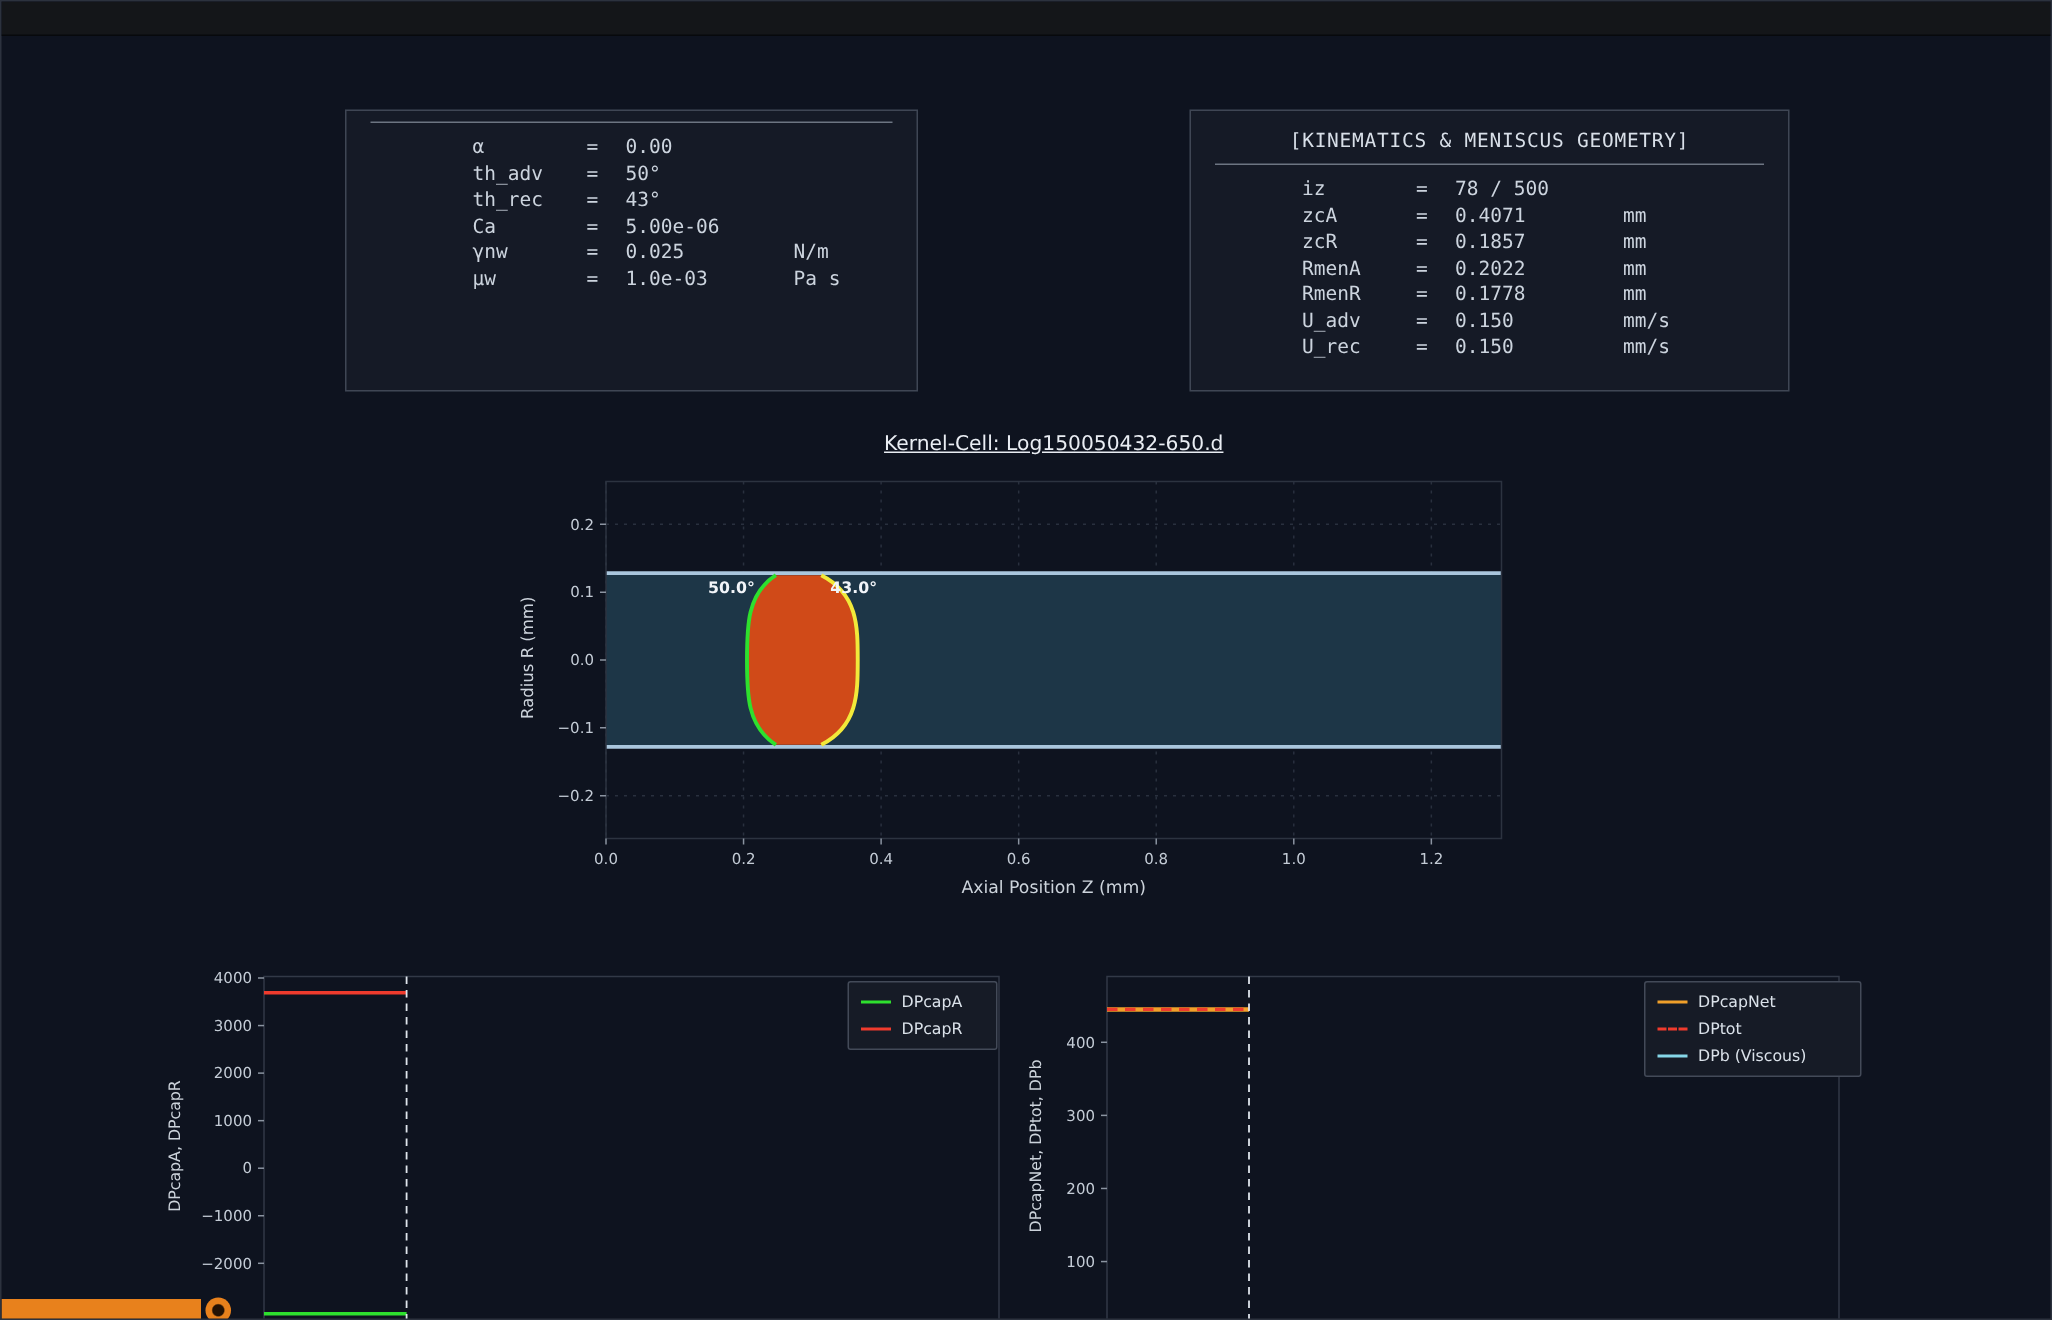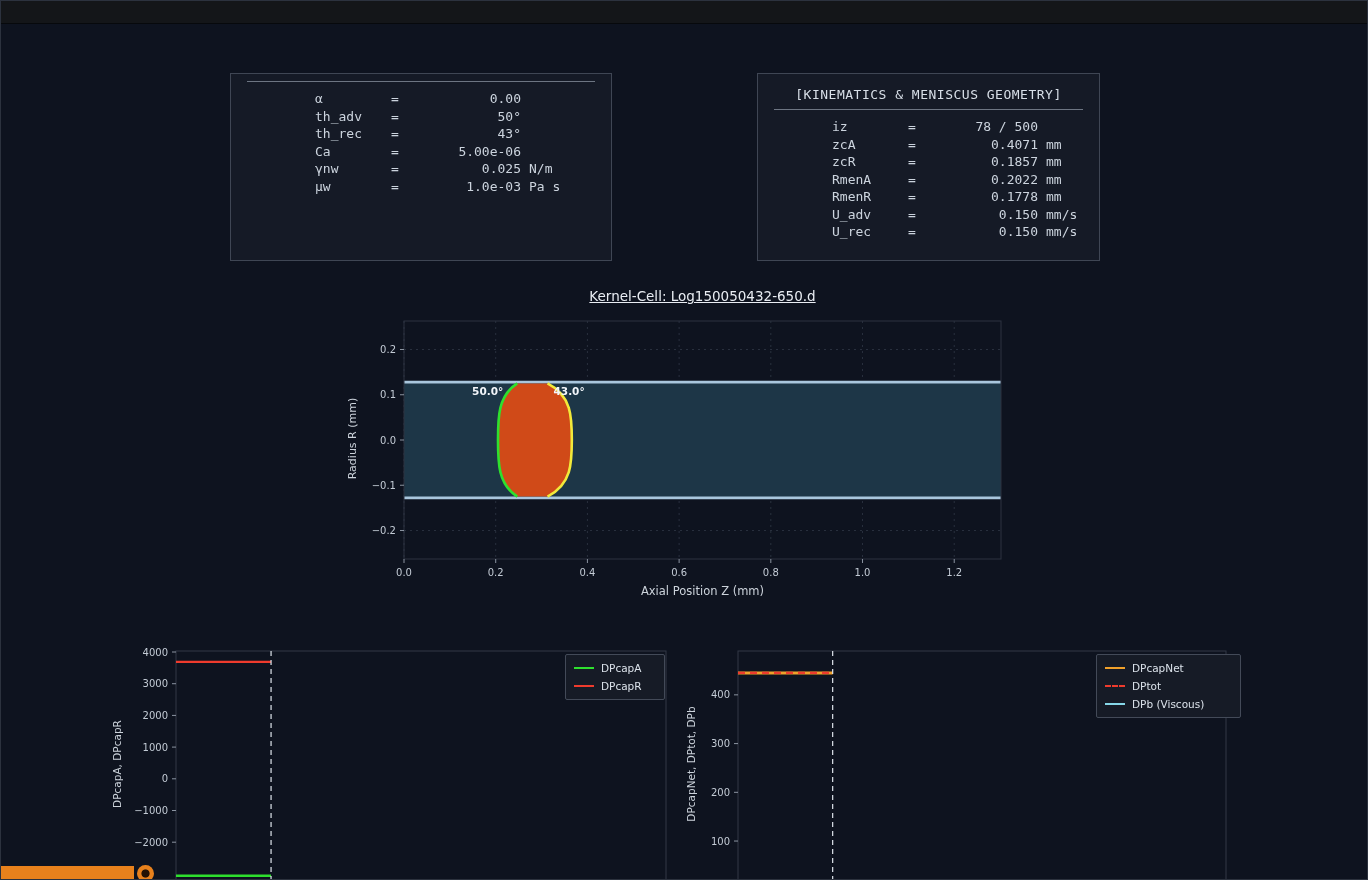--- a/index.html
+++ b/index.html
@@ -7,29 +7,29 @@
     position:relative;width:1368px;height:880px;overflow:hidden;
     background:#0e131f;border:1px solid #2c323e;box-sizing:border-box;
     font-family:"DejaVu Sans",sans-serif;color:#ccd4de;
   }
   #topbar{position:absolute;left:0;top:0;width:100%;height:22px;background:#141619;border-bottom:1px solid #07090c;}
   .panel{
     position:absolute;background:#151a26;border:1px solid #3f4654;
     font-family:"DejaVu Sans Mono",monospace;font-size:13px;color:#ccd4de;box-sizing:border-box;
   }
   #panel-boundary{left:229px;top:72px;width:382px;height:188px;}
-  #panel-kinematics{left:756px;top:72px;width:343px;height:188px;}
+  #panel-kinematics{left:792px;top:72px;width:400px;height:188px;}
   .panel-title{text-align:center;padding-top:13px;color:#d8dfe8;letter-spacing:.5px;}
   .panel-rule{border-bottom:1px solid #6d7582;margin:7px 16px 8px 16px;}
   .prow{display:flex;line-height:17.5px;}
   .pad-a .prow{padding-left:84px;}
   .pad-b .prow{padding-left:74px;}
   .prow .lbl{width:76px;}
   .prow .eq{width:26px;}
-  .prow .val{width:104px;text-align:right;white-space:pre;}
+  .prow .val{width:104px;text-align:left;white-space:pre;}
   .prow .unit{margin-left:8px;}
   .chart-svg{position:absolute;}
   #meniscus-svg{left:340px;top:310px;}
   #dpcap-svg{left:100px;top:640px;}
   #dptot-svg{left:675px;top:640px;}
   svg text{font-family:"DejaVu Sans",sans-serif;font-size:10px;fill:#c3cbd5;}
   svg text.angle{font-size:10.5px;font-weight:bold;fill:#f2f5f9;}
   .chart-title{position:absolute;left:403px;top:287px;width:597px;text-align:center;
     font-size:13.5px;color:#e9edf3;text-decoration:underline;}
   .xlabel{position:absolute;left:403px;top:583px;width:597px;text-align:center;font-size:11.5px;color:#ccd3db;}

